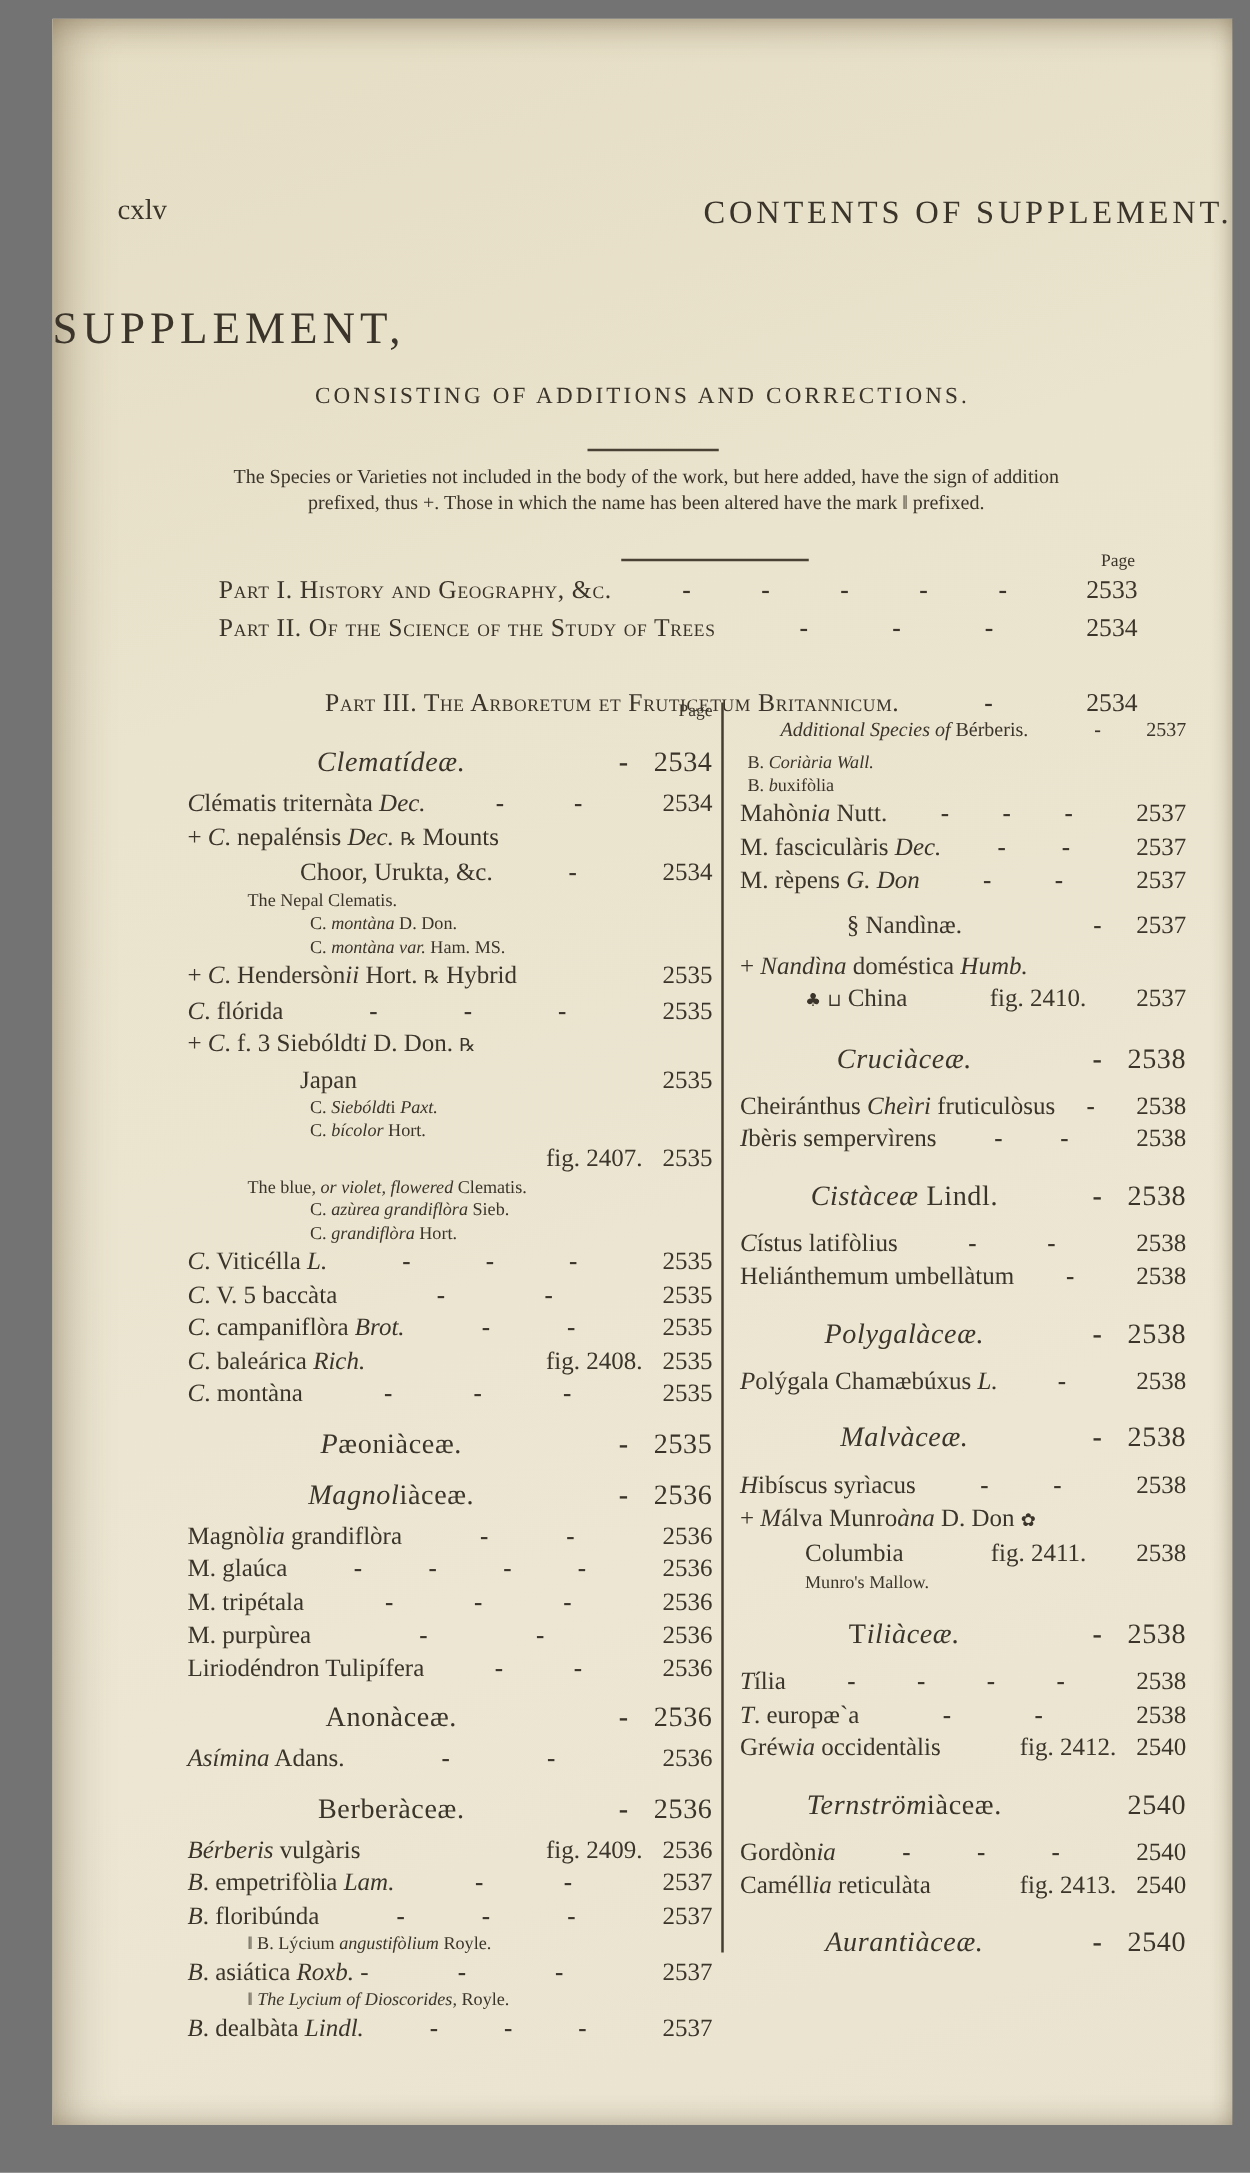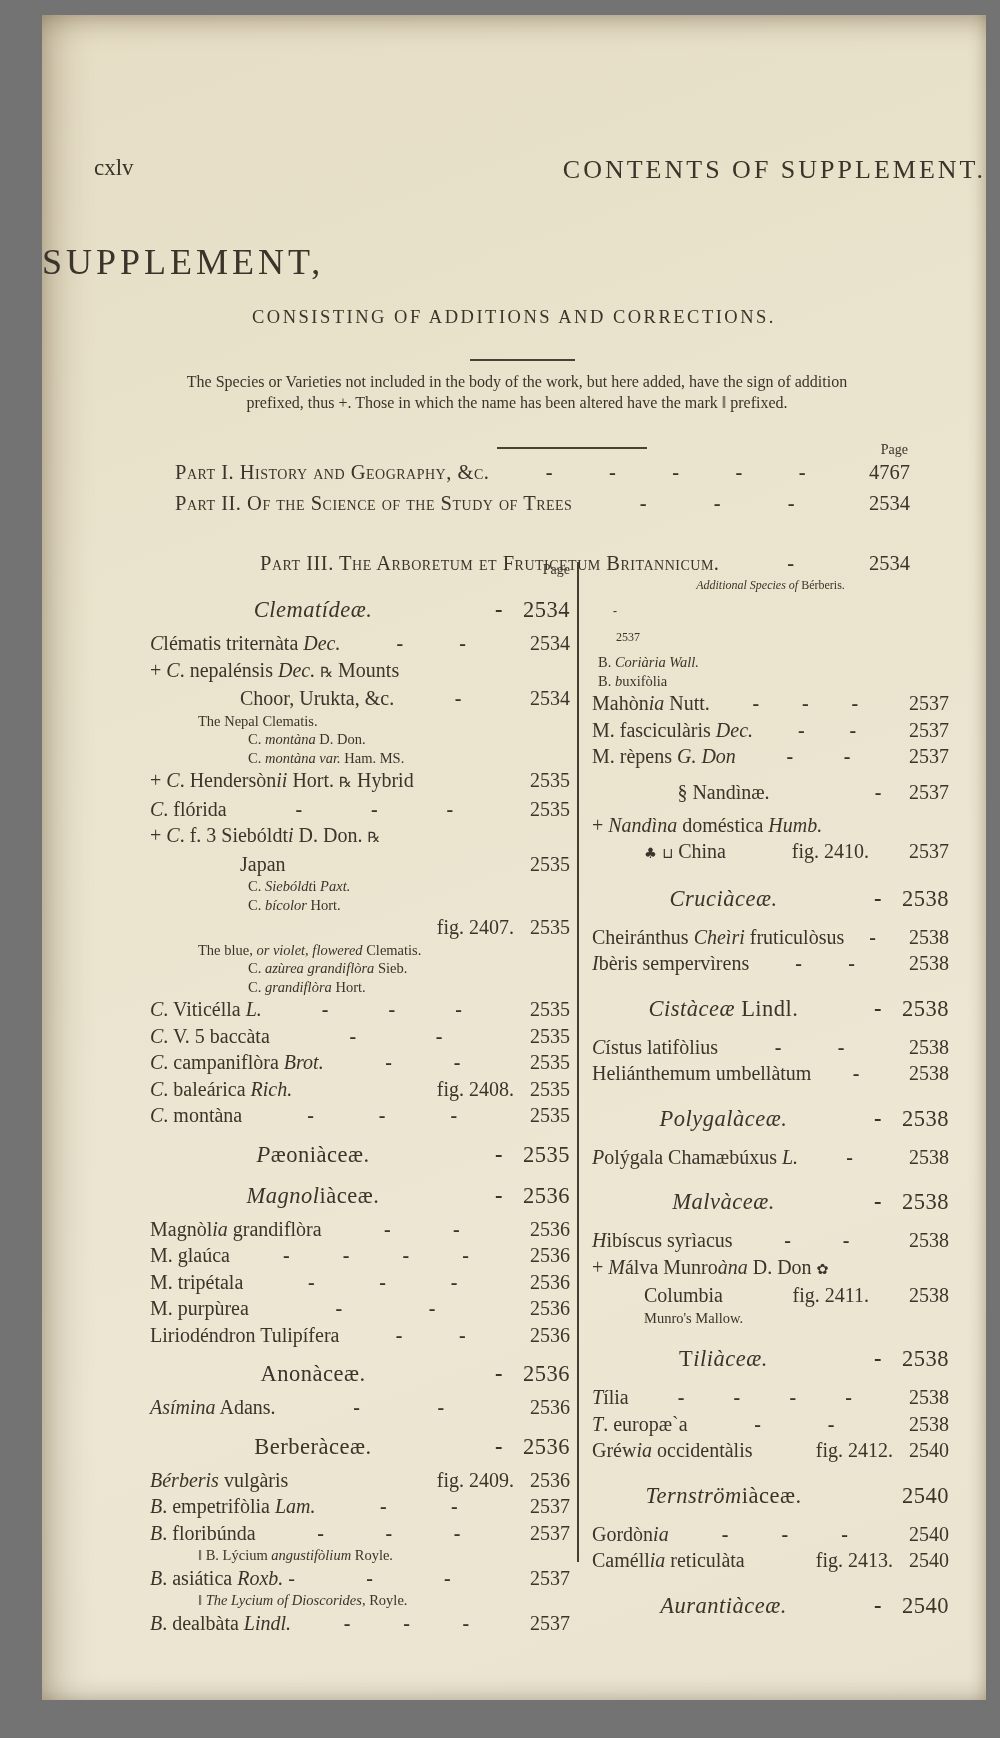--- a/index.html
+++ b/index.html
@@ -41,21 +41,21 @@
   .colL{left:108px;top:545px;width:420px;padding-top:24px;}
   .colR{left:550px;top:545px;width:357px;padding-top:12px;}
   .col-pagehead{position:absolute;right:0;top:2px;font-size:14px;}
   .vrule{left:535px;top:547px;width:2px;height:1000px;background:#443e31;}
   .row.syn{font-size:14.5px;line-height:18.5px;}
   .row.heading{font-size:22.5px;line-height:30px;letter-spacing:0.5px;}
   .colL .row.heading{margin:11px 0 5px;}
   .colR .row.heading{margin:17px 0 10px;}
   .row.heading .txt,.row.heading2 .txt,.row.center .txt{flex:0 1 auto;margin:0 auto;text-align:center;}
   .row.heading .sp,.row.heading2 .sp,.row.center .sp{flex:0 0 auto;width:46px;}
-  .row.heading2{font-size:12px;line-height:26px;margin:0 0 3px;flex-direction:column;}
+  .row.heading2{font-size:16px;line-height:26px;margin:0 0 3px;}
   .row.center{font-size:20px;line-height:26px;margin:9px 0 7px;}
   .colL .ind1{padding-left:90px;align-items:flex-end;}
   .colR .ind1{padding-left:52px;gap:24px;}
   .row.syn.ind1{padding-left:48px;}
   .row.syn.ind2{padding-left:98px;text-align:center;}
   .colR .row.syn{padding-left:6px;}
   .colR .row.syn.ind1{padding-left:52px;}
 </style>
 </head>
 <body>
@@ -83,21 +83,21 @@
       <div id="parts-rows">
           <div class="row part">
             <span class="txt"><span>Part I. History and Geography, &amp;c.</span></span>
             <span class="sp">
               <span class="dash">-</span>
               <span class="dash">-</span>
               <span class="dash">-</span>
               <span class="dash">-</span>
               <span class="dash">-</span>
             </span>
-            <span class="pg">4767</span>
+            <span class="pg">2533</span>
           </div>
           <div class="row part">
             <span class="txt"><span>Part II. Of the Science of the Study of Trees</span></span>
             <span class="sp">
               <span class="dash">-</span>
               <span class="dash">-</span>
               <span class="dash">-</span>
             </span>
             <span class="pg">2534</span>
           </div>

